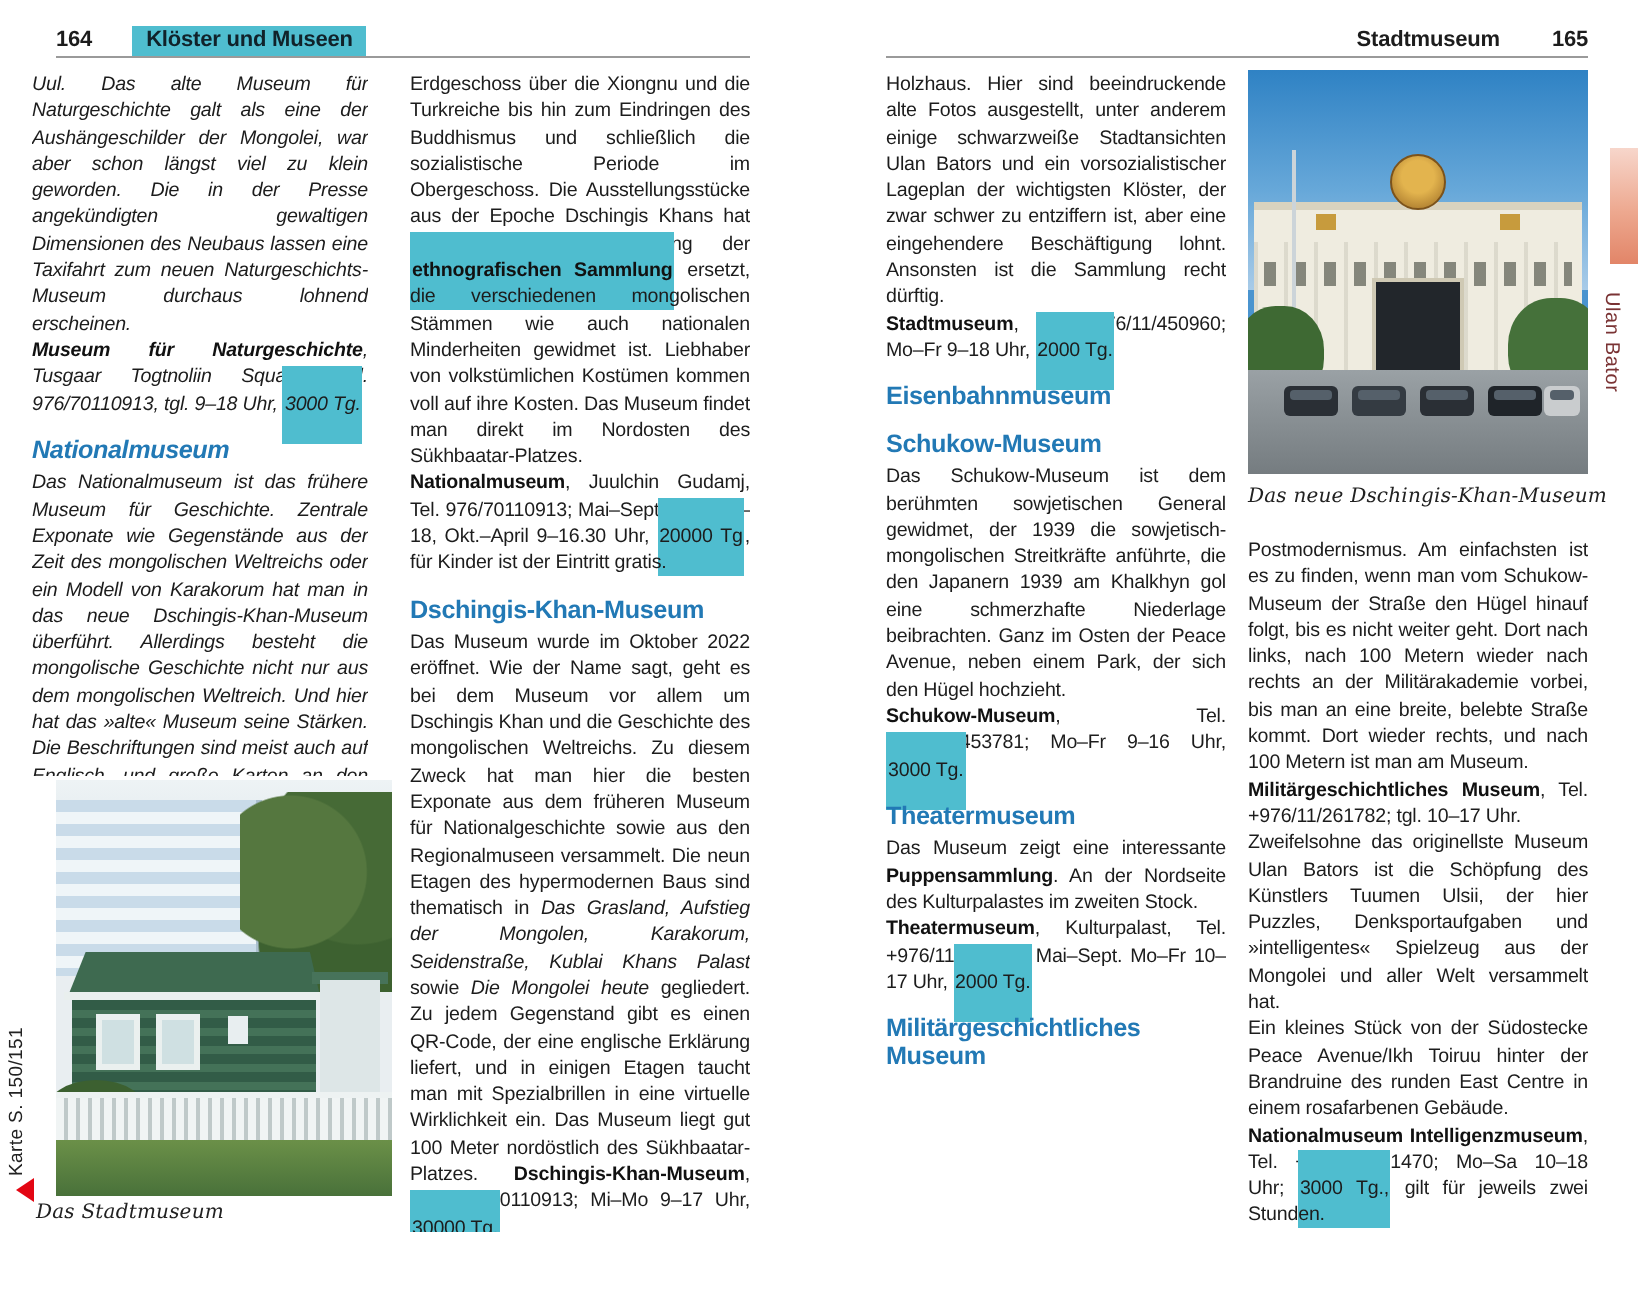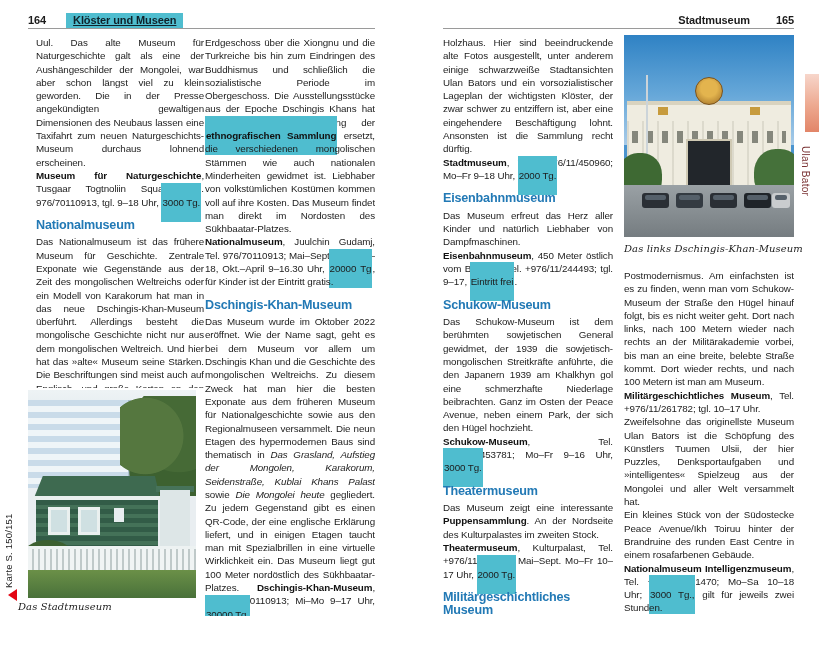--- a/index.html
+++ b/index.html
@@ -5,27 +5,27 @@
   html,body{margin:0;padding:0;background:#ffffff;}
   .page{
     position:relative;width:819px;height:648px;background:#ffffff;overflow:hidden;
     font-family:"Liberation Sans",sans-serif;color:#1c1c1c;
   }
   
   .hdr{position:absolute;top:12px;height:16px;display:flex;align-items:center;
        font-size:11px;font-weight:bold;letter-spacing:-0.1px;}
   .hdr-left{left:28px;width:347px;gap:20px;}
   .hdr-right{left:443px;width:351px;justify-content:flex-end;gap:26px;}
-  .chapter-band{background:var(--teal);padding:1px 7px 2px 7px;color:#10222a;text-decoration:underline;}
+  .chapter-band{background:var(--teal);padding:1px 7px 2px 7px;color:#10222a;}
   .hdr-rule{position:absolute;top:28px;height:1px;background:#9a9a9a;}
   .rule-l{left:28px;width:347px;}
   .rule-r{left:443px;width:351px;}
   
   .col{position:absolute;top:36px;overflow:hidden;}
-  .c1{left:36px;width:168px;height:352px;}
+  .c1{left:16px;width:168px;height:352px;font-style:italic;}
   .c2{left:205px;width:170px;height:580px;}
   .c3{left:443px;width:170px;height:580px;}
   .c4{left:624px;top:269px;width:170px;height:347px;}
   .para{font-size:9.8px;line-height:13.3px;text-align:justify;letter-spacing:-0.1px;
         white-space:pre-line;margin:0;}
   .para b{font-weight:bold;color:#111;}
   .para i{font-style:italic;margin-top:18px;}
   .hl{background:var(--teal);padding:14px 1px;}
   .mhead{font-size:12.6px;font-weight:bold;color:var(--blue);letter-spacing:-0.2px;
          line-height:13.5px;margin:10px 0 3px 0;}
@@ -131,22 +131,20 @@
 </span><b>Nationalmuseum</b><span>, Juulchin Gudamj, Tel. 976/70110913; Mai–Sept. Di–So 9–18, Okt.–April 9–16.30 Uhr, </span><span class="hl">20000 Tg</span><span>, für Kinder ist der Eintritt gratis.</span></p>
     <h3 class="mhead">Dschingis-Khan-Museum</h3>
     <p class="para"><span>Das Museum wurde im Oktober 2022 eröffnet. Wie der Name sagt, geht es bei dem Museum vor allem um Dschingis Khan und die Geschichte des mongolischen Weltreichs. Zu diesem Zweck hat man hier die besten Exponate aus dem früheren Museum für Nationalgeschichte sowie aus den Regionalmuseen versammelt. Die neun Etagen des hypermodernen Baus sind thematisch in </span><i>Das Grasland, Aufstieg der Mongolen, Karakorum, Seidenstraße, Kublai Khans Palast</i><span> sowie </span><i>Die Mongolei heute</i><span> gegliedert. Zu jedem Gegenstand gibt es einen QR-Code, der eine englische Erklärung liefert, und in einigen Etagen taucht man mit Spezialbrillen in eine virtuelle Wirklichkeit ein. Das Museum liegt gut 100 Meter nordöstlich des Sükhbaatar-Platzes. </span><b>Dschingis-Khan-Museum</b><span>, Tel. 976/70110913; Mi–Mo 9–17 Uhr, </span><span class="hl">30000 Tg.</span></p>
 
   </div>
 
   <div class="col c3">
     <p class="para"><span>Holzhaus. Hier sind beeindruckende alte Fotos ausgestellt, unter anderem einige schwarzweiße Stadtansichten Ulan Bators und ein vorsozialistischer Lageplan der wichtigsten Klöster, der zwar schwer zu entziffern ist, aber eine eingehendere Beschäftigung lohnt. Ansonsten ist die Sammlung recht dürftig.
 </span><b>Stadtmuseum</b><span>, Tel. +976/11/450960; Mo–Fr 9–18 Uhr, </span><span class="hl">2000 Tg.</span></p>
     <h3 class="mhead">Eisenbahnmuseum</h3>
-    <p class="para"><span>Das Museum erfreut das Herz aller Kinder und natürlich Liebhaber von Dampfmaschinen.
-</span><b>Eisenbahnmuseum</b><span>, 450 Meter östlich vom Bahnhof, Tel. +976/11/244493; tgl. 9–17, </span><span class="hl">Eintritt frei</span><span>.</span></p>
     <h3 class="mhead">Schukow-Museum</h3>
     <p class="para"><span>Das Schukow-Museum ist dem berühmten sowjetischen General gewidmet, der 1939 die sowjetisch-mongolischen Streitkräfte anführte, die den Japanern 1939 am Khalkhyn gol eine schmerzhafte Niederlage beibrachten. Ganz im Osten der Peace Avenue, neben einem Park, der sich den Hügel hochzieht.
 </span><b>Schukow-Museum</b><span>, Tel. +976/11/453781; Mo–Fr 9–16 Uhr, </span><span class="hl">3000 Tg.</span></p>
     <h3 class="mhead">Theatermuseum</h3>
     <p class="para"><span>Das Museum zeigt eine interessante </span><b>Puppensammlung</b><span>. An der Nordseite des Kulturpalastes im zweiten Stock.
 </span><b>Theatermuseum</b><span>, Kulturpalast, Tel. +976/11/311320; Mai–Sept. Mo–Fr 10–17 Uhr, </span><span class="hl">2000 Tg.</span></p>
     <h3 class="mhead">Militärgeschichtliches Museum</h3>
 
   </div>
 
@@ -189,20 +187,20 @@
     <div class="p2-pole"></div>
     <div class="p2-treeL"></div>
     <div class="p2-treeR"></div>
     <div class="p2-plaza"></div>
     <div class="car car-a"></div>
     <div class="car car-b"></div>
     <div class="car car-c"></div>
     <div class="car car-d"></div>
     <div class="car car-e"></div>
   </div>
-  <div class="caption cap2">Das links Dschingis-Khan-Museum</div>
+  <div class="caption cap2">Das neue Dschingis-Khan-Museum</div>
 
   <div class="map-note">Karte S. 150/151</div>
   <div class="map-arrow"></div>
   <div class="region-tab"></div>
   <div class="region-label">Ulan Bator</div>
 
 </div>
 
 </body></html>

